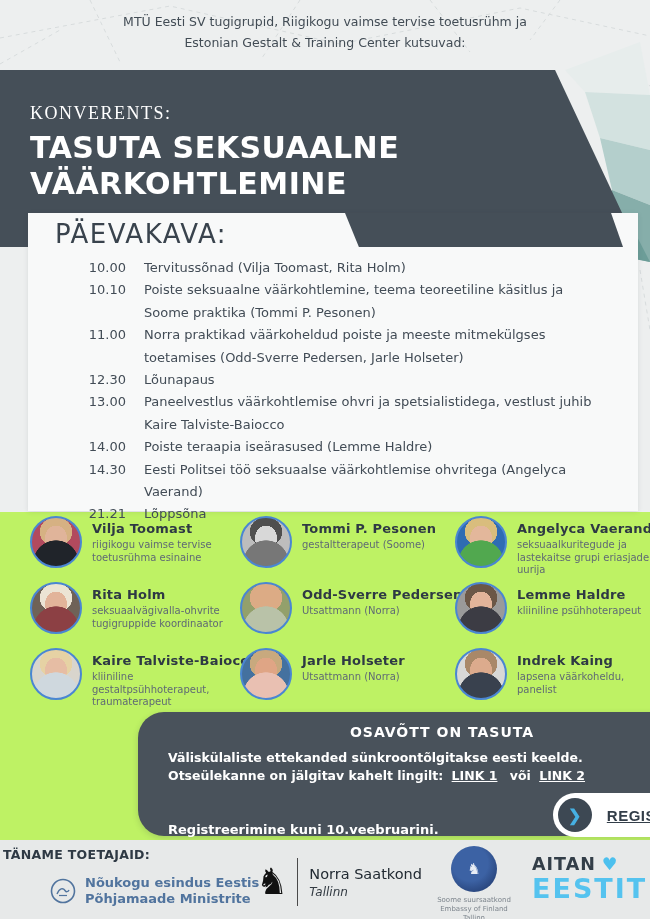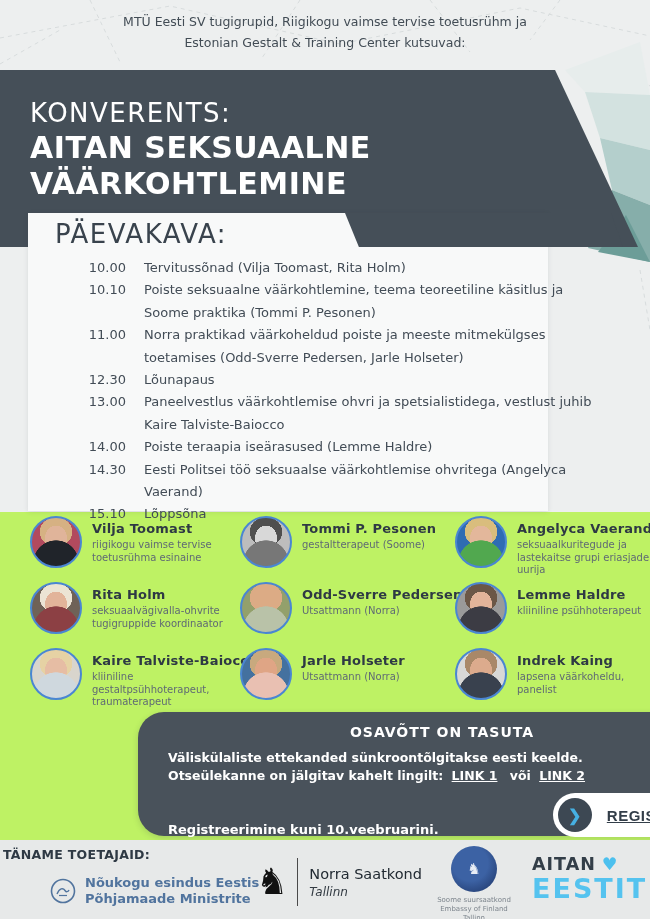--- a/index.html
+++ b/index.html
@@ -12,26 +12,26 @@
   
   .top-zone{position:absolute;left:0;top:0;width:650px;height:512px;background:var(--page_top_bg);z-index:0;}
   .bgdeco{position:absolute;left:0;top:0;z-index:1;pointer-events:none;}
   
   .invite{position:absolute;left:0;top:11px;width:650px;text-align:center;z-index:5;
     font-size:12.5px;line-height:21px;color:#424c55;}
   
   .banner{position:absolute;left:0;top:70px;width:638px;height:177px;background:var(--banner_bg);
     clip-path:polygon(0 0,87% 0,100% 100%,0 100%);z-index:2;color:#ffffff;}
   .banner-inner{padding:28px 0 0 30px;width:588px;}
-  .banner-kicker{font-size:26px;font-weight:400;letter-spacing:1.5px;line-height:30px;}
+  .banner-kicker{font-size:18px;font-weight:400;letter-spacing:1.5px;line-height:30px;font-family:Liberation Serif, serif;}
   .banner-title{font-size:30px;font-weight:800;letter-spacing:.5px;line-height:36px;margin-top:2px;}
   .banner-date{font-size:15px;font-weight:700;text-align:center;margin-top:10px;line-height:20px;}
   .banner-loc{font-size:15px;font-weight:700;text-align:center;line-height:20px;}
   
-  .card{position:absolute;left:28px;top:213px;width:520px;height:298px;background:var(--card_bg);
+  .card{position:absolute;left:28px;top:213px;width:610px;height:298px;background:var(--card_bg);
     z-index:3;box-shadow:0 1px 5px rgba(40,50,60,.10);}
   .card-band{position:absolute;left:345px;top:213px;width:278px;height:34px;background:var(--banner_bg);
     clip-path:polygon(0 0,95.7% 0,100% 100%,5% 100%);z-index:4;}
   .agenda-heading{position:absolute;left:27px;top:6px;font-size:26px;font-weight:400;
     letter-spacing:1.5px;color:#39434d;}
   .agenda-list{position:absolute;left:50px;top:44px;width:520px;display:grid;
     grid-template-columns:48px 1fr;column-gap:18px;row-gap:0;}
   .agenda-time{font-size:13px;line-height:22.4px;text-align:right;color:#424c56;}
   .agenda-text{font-size:13px;line-height:22.4px;color:#424c56;max-width:458px;}
   
@@ -112,21 +112,21 @@
   </svg>
 
   <div class="invite">
     <div>MTÜ Eesti SV tugigrupid, Riigikogu vaimse tervise toetusrühm ja</div>
     <div>Estonian Gestalt &amp; Training Center kutsuvad:</div>
   </div>
 
   <div class="banner">
     <div class="banner-inner">
       <div class="banner-kicker">KONVERENTS:</div>
-      <div class="banner-title">AITAN SEKSUAALNE VÄÄRKOHTLEMINE</div>
+      <div class="banner-title">TASUTA SEKSUAALNE VÄÄRKOHTLEMINE</div>
       <div class="banner-date">13. veebruaril 2026 kell 10.00</div>
       <div class="banner-loc">Riigikogu konverentside saalis (Lossi plats 1a, Tallinn)</div>
     </div>
   </div>
 
   <div class="card">
     <div class="agenda-heading">PÄEVAKAVA:</div>
     <div class="agenda-list">
       <div class="agenda-time">10.00</div>
       <div class="agenda-text">Tervitussõnad (Vilja Toomast, Rita Holm)</div>
@@ -135,21 +135,21 @@
       <div class="agenda-time">11.00</div>
       <div class="agenda-text">Norra praktikad väärkoheldud poiste ja meeste mitmekülgses toetamises (Odd-Sverre Pedersen, Jarle Holseter)</div>
       <div class="agenda-time">12.30</div>
       <div class="agenda-text">Lõunapaus</div>
       <div class="agenda-time">13.00</div>
       <div class="agenda-text">Paneelvestlus väärkohtlemise ohvri ja spetsialistidega, vestlust juhib Kaire Talviste-Baiocco</div>
       <div class="agenda-time">14.00</div>
       <div class="agenda-text">Poiste teraapia iseärasused (Lemme Haldre)</div>
       <div class="agenda-time">14.30</div>
       <div class="agenda-text">Eesti Politsei töö seksuaalse väärkohtlemise ohvritega (Angelyca Vaerand)</div>
-      <div class="agenda-time">15.10</div>
+      <div class="agenda-time">21.21</div>
       <div class="agenda-text">Lõppsõna</div>
     </div>
   </div>
   <div class="card-band"></div>
 
   <div class="speakers">
     <div class="spk">
       <div class="photo" style="--pbg: #b24a5e; --hair: #d6b183; --skin: #e0b49a; --shirt: #20242a;"></div>
       <div class="spk-info">
           <div class="spk-name">Vilja Toomast</div>

